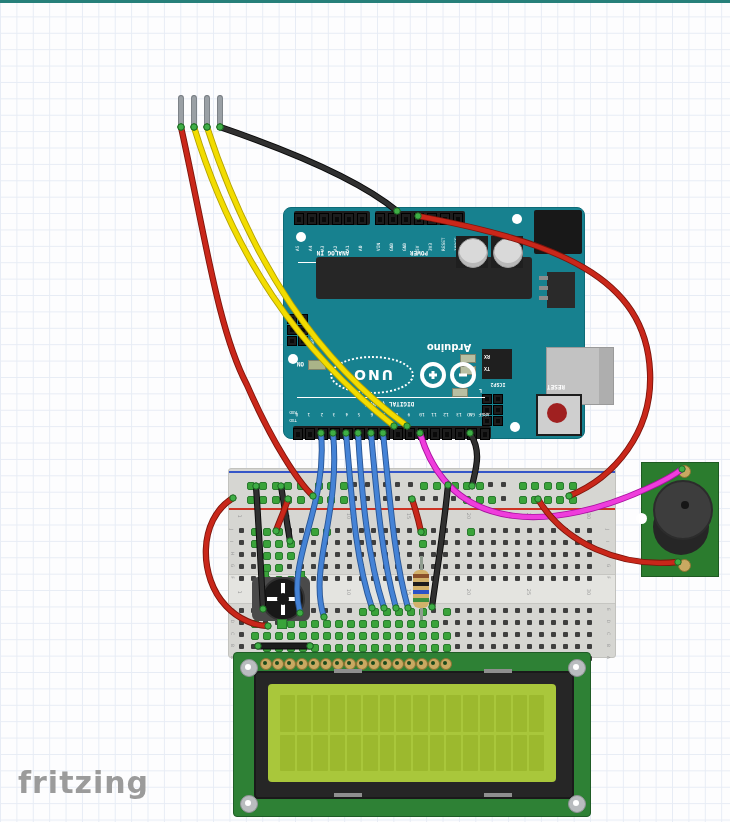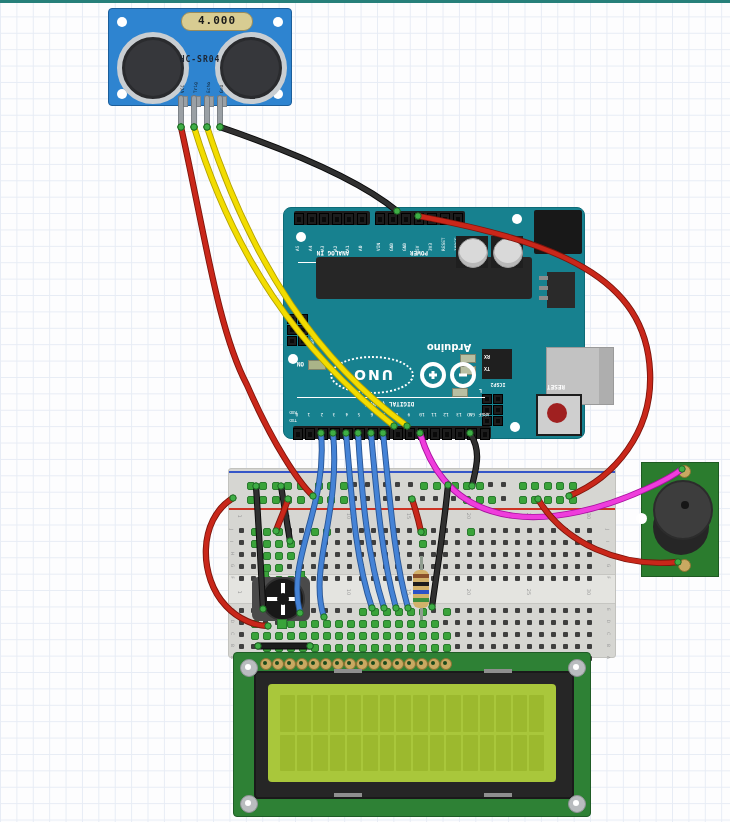--- a/index.html
+++ b/index.html
@@ -793,40 +793,20 @@
           <div class="pin-inner abs" style="left: 2px; top: 2.5px; width: 4px; height: 5px;"></div>
         </div>
         <div class="dig-lab abs" style="left: 177.3px; top: 204px; width: 20px;">GND</div>
         <div class="pin abs" style="left: 195.75px; top: 220px; width: 8px; height: 10px;">
           <div class="pin-inner abs" style="left: 2px; top: 2.5px; width: 4px; height: 5px;"></div>
         </div>
         <div class="dig-lab abs" style="left: 189.75px; top: 204px; width: 20px;">AREF</div>
       </div>
   </div>
 
-  <div id="sensor" class="abs" style="background: rgb(46, 132, 208);">
-    <div class="mhole abs" style="left:8px;top:8px;"></div>
-    <div class="mhole abs" style="left:164px;top:8px;"></div>
-    <div class="mhole abs" style="left:8px;top:80px;"></div>
-    <div class="mhole abs" style="left:164px;top:80px;"></div>
-    <div id="crystal" class="abs">4.000</div>
-    <div class="transducer abs" style="left:8px;top:23px;"></div>
-    <div class="transducer abs" style="left:106px;top:23px;"></div>
-    <div id="sensor-title" class="abs">HC-SR04</div>
-    <div id="sensor-pins">
-        <div class="spin abs" style="left: 69px; top: 87px; width: 8px; height: 9px;"></div>
-        <div class="spin-label abs" style="left: 71px; top: 62px;">VCC</div>
-        <div class="spin abs" style="left: 82px; top: 87px; width: 8px; height: 9px;"></div>
-        <div class="spin-label abs" style="left: 84px; top: 62px;">Trig</div>
-        <div class="spin abs" style="left: 95px; top: 87px; width: 8px; height: 9px;"></div>
-        <div class="spin-label abs" style="left: 97px; top: 62px;">Echo</div>
-        <div class="spin abs" style="left: 108px; top: 87px; width: 8px; height: 9px;"></div>
-        <div class="spin-label abs" style="left: 110px; top: 62px;">Gnd</div>
-      </div>
-  </div>
 
   <div id="buzzer" class="abs" style="background: rgb(43, 124, 46);">
     <div class="pad abs" style="left:36px;top:2px;"></div>
     <div class="pad abs" style="left:36px;top:96px;"></div>
     <div class="abs" style="left:-6px;top:50px;width:11px;height:11px;border-radius:50%;background:#fff;"></div>
     <div class="abs" style="left:11px;top:24px;width:56px;height:56px;border-radius:50%;background:#262626;transform:translateY(12px);"></div>
     <div class="abs" style="left:11px;top:17px;width:56px;height:56px;border-radius:50%;background:#3d3d3d;border:2px solid #2c2c2c;"></div>
     <div class="abs" style="left:39px;top:38px;width:8px;height:8px;border-radius:50%;background:#161616;"></div>
   </div>
 
@@ -945,13 +925,14 @@
       <circle cx="288" cy="499" r="3.2" fill="#3fae46" stroke="#1e6b24" stroke-width="1"></circle>
       <circle cx="276" cy="531" r="3.2" fill="#3fae46" stroke="#1e6b24" stroke-width="1"></circle>
       <circle cx="412" cy="499" r="3.2" fill="#3fae46" stroke="#1e6b24" stroke-width="1"></circle>
       <circle cx="421" cy="532" r="3.2" fill="#3fae46" stroke="#1e6b24" stroke-width="1"></circle>
       <circle cx="448" cy="485" r="3.2" fill="#3fae46" stroke="#1e6b24" stroke-width="1"></circle>
       <circle cx="432" cy="607" r="3.2" fill="#3fae46" stroke="#1e6b24" stroke-width="1"></circle>
       <circle cx="258" cy="646" r="3.2" fill="#3fae46" stroke="#1e6b24" stroke-width="1"></circle>
       <circle cx="310" cy="646" r="3.2" fill="#3fae46" stroke="#1e6b24" stroke-width="1"></circle>
     </svg>
 
+  <div id="logo" class="abs">fritzing</div>
 </div>
 
 </body></html>

